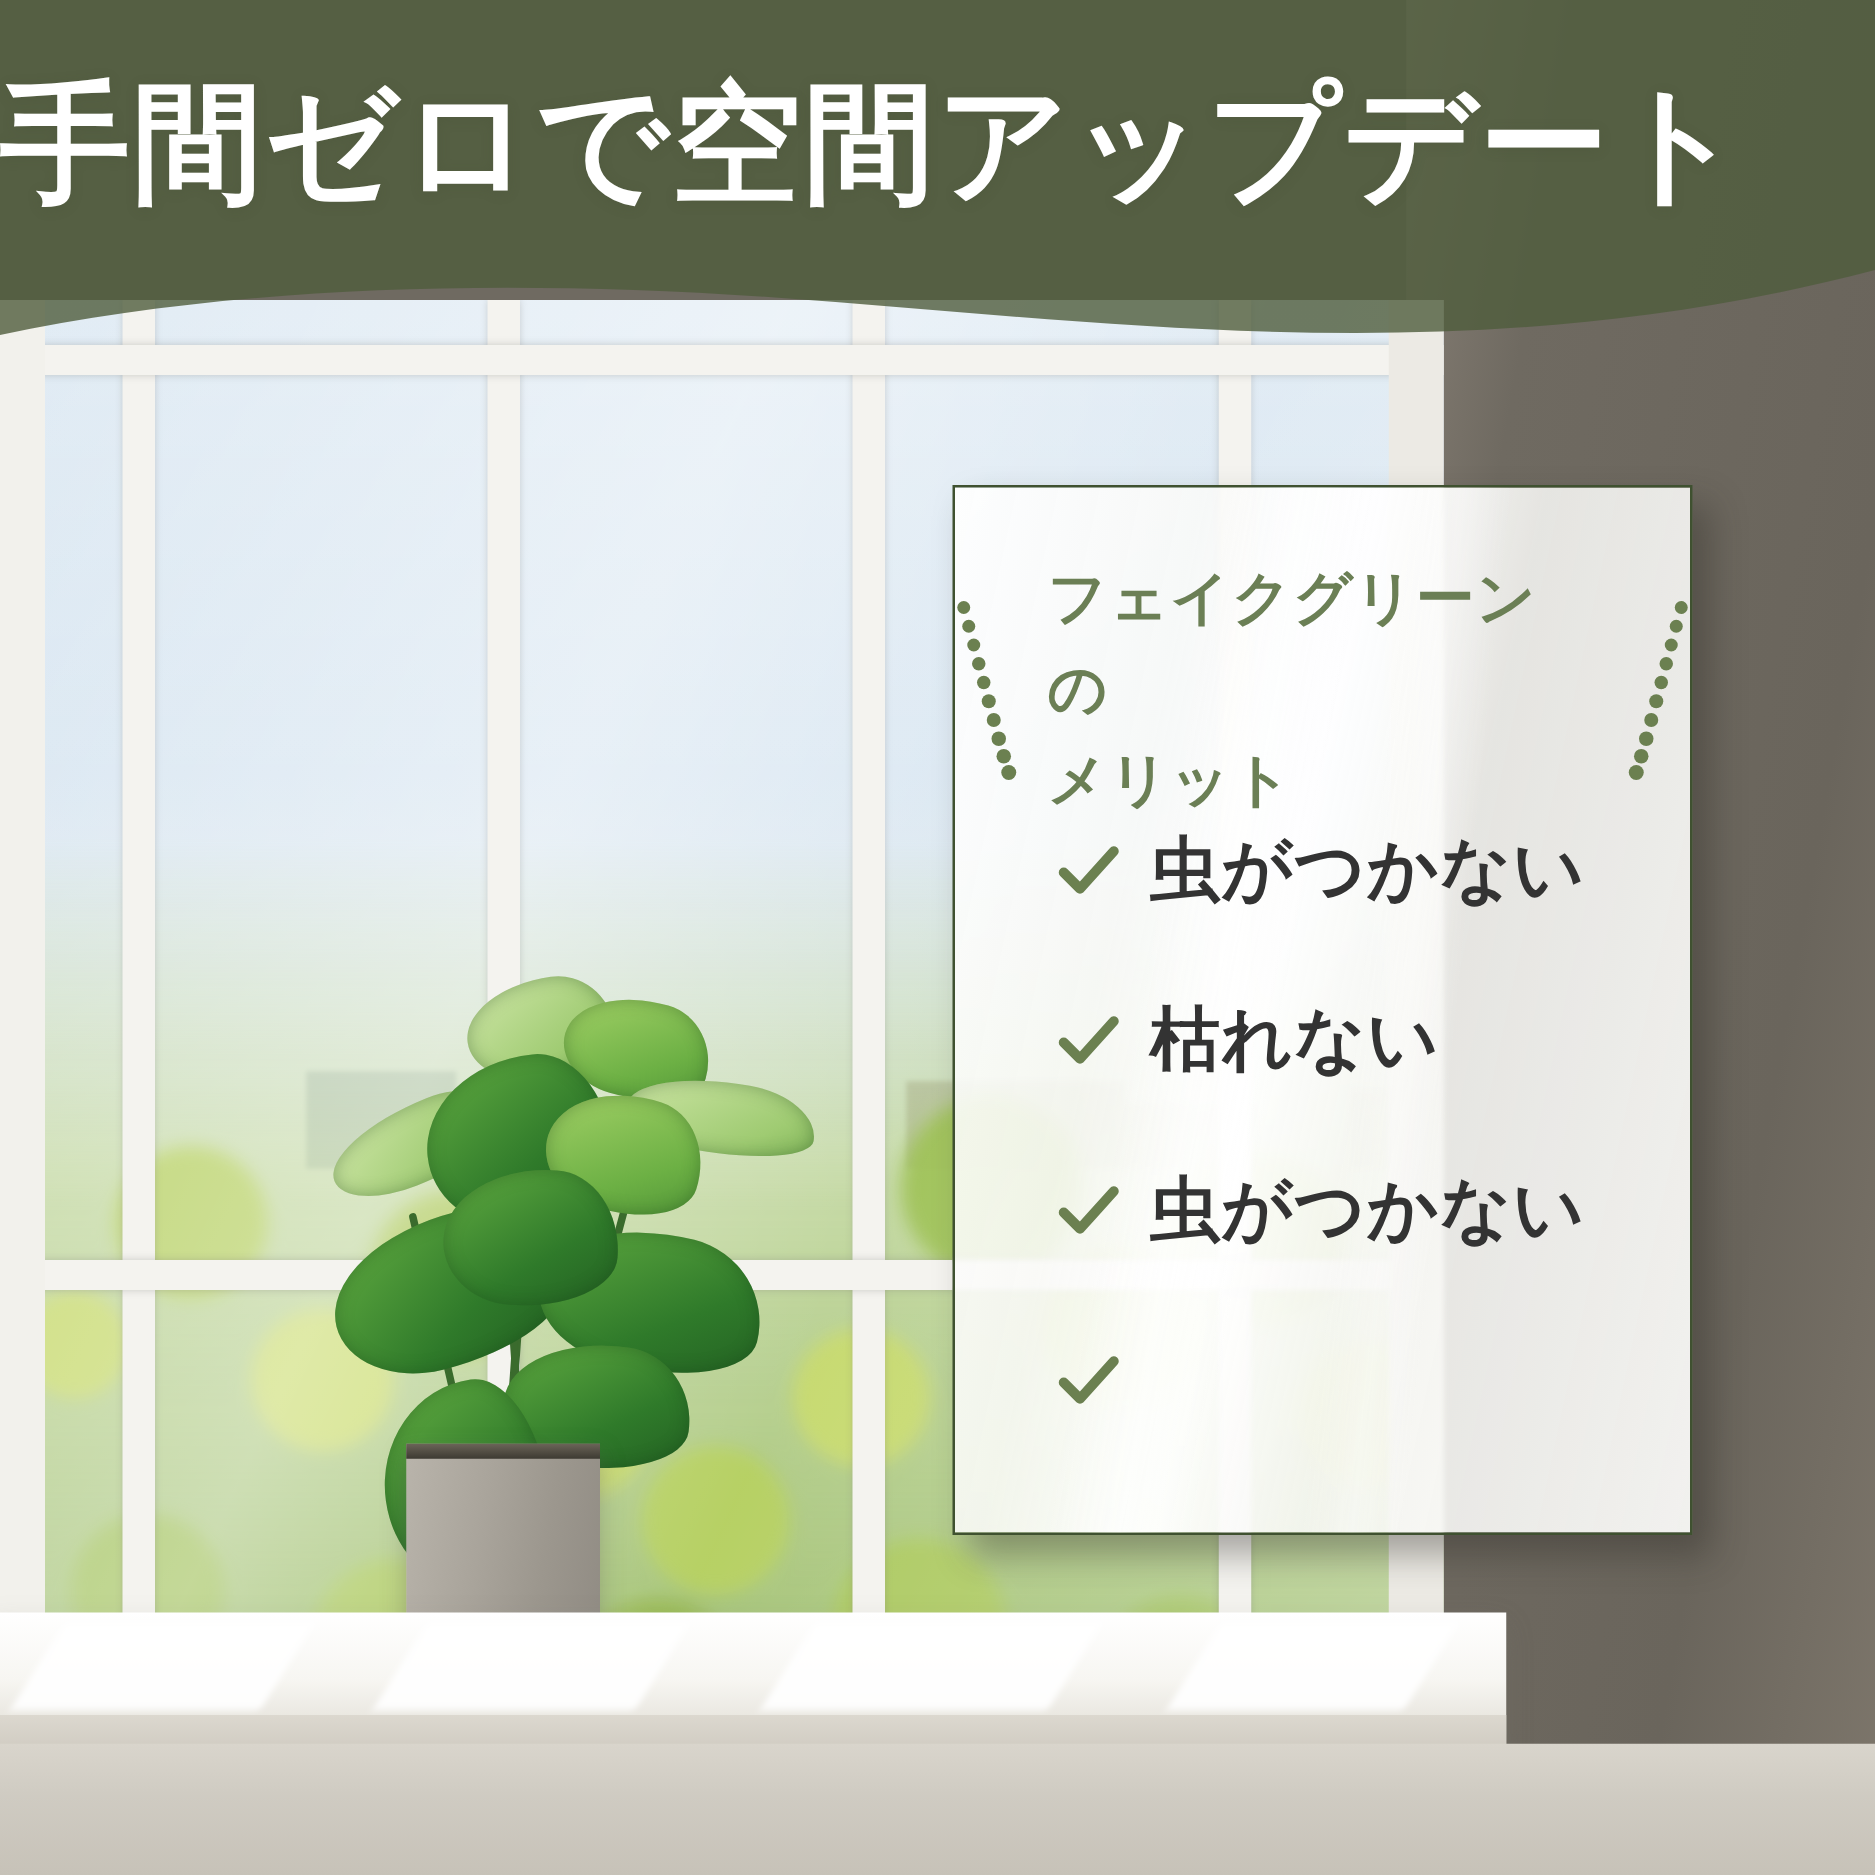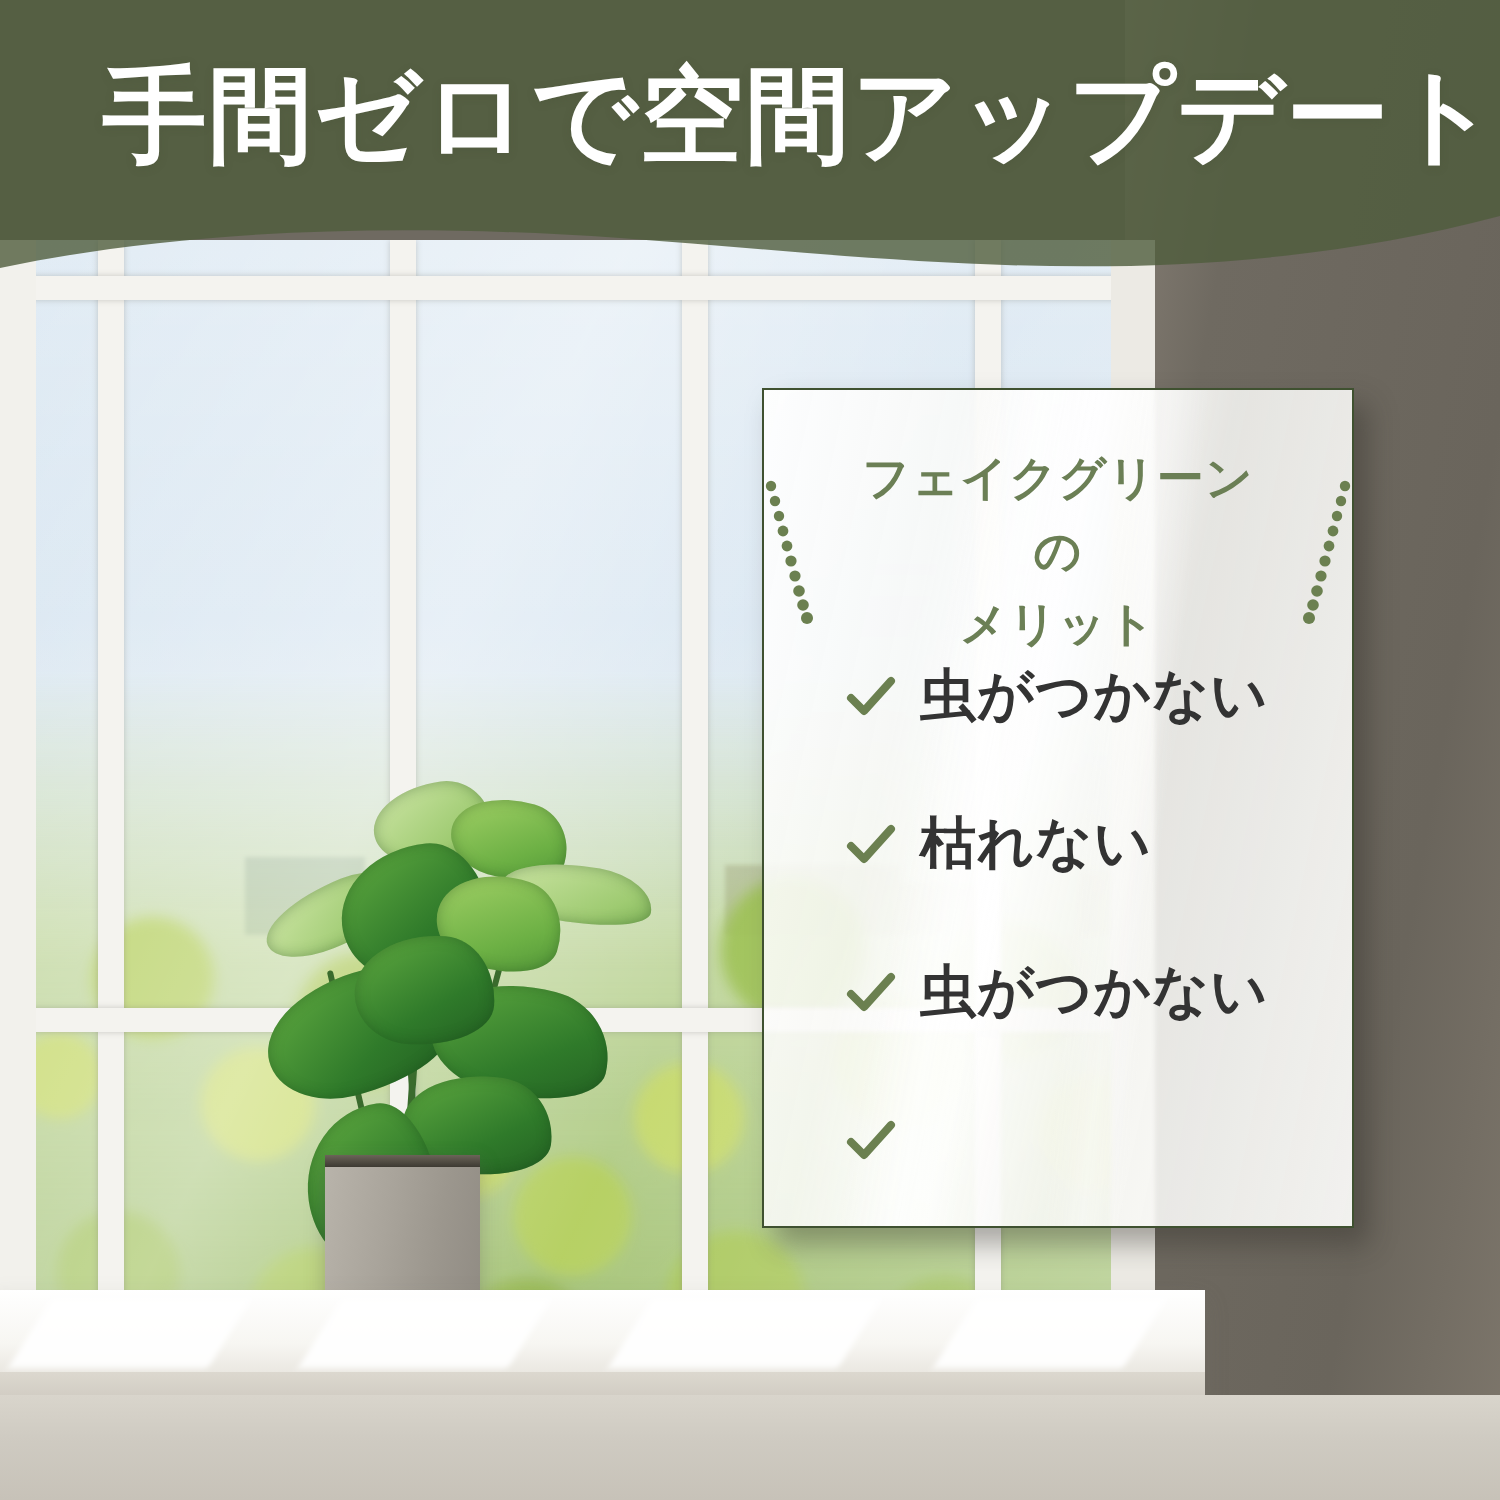--- a/index.html
+++ b/index.html
@@ -119,21 +119,21 @@
   .stem{position:absolute;background:#3a6b2d;border-radius:4px;transform-origin:bottom center;}
 
   
   .banner{
     position:absolute;left:0;top:0;width:1500px;height:300px;
     overflow:hidden;pointer-events:none;
   }
   .banner svg{display:block;}
   .banner-title{
     position:absolute;left:0;top:58px;width:1500px;
-    text-align:right;
+    text-align:left;
     color:#ffffff;
     font-size:104px;
     line-height:1.1;
     font-weight:700;
     letter-spacing:2px;
     white-space:nowrap;
     text-shadow:0 2px 10px rgba(60,70,45,.18);
   }
 
   
@@ -159,28 +159,27 @@
   .card-head{
     position:absolute;left:0;top:52px;width:100%;
     display:flex;align-items:center;justify-content:center;gap:18px;
   }
   .deco{width:56px;height:150px;flex:0 0 auto;}
   .card-title{
     color:#6b7f55;
     font-size:47px;
     font-weight:700;
     line-height:1.55;
-    text-align:center;
     letter-spacing:1px;
     white-space:pre-line;
   }
 
   .merit-list{
     position:absolute;left:82px;top:238px;width:470px;
-    display:flex;flex-direction:column;gap:12px;
+    display:flex;flex-direction:column;gap:0;
   }
   .merit-item{
     display:flex;align-items:center;gap:24px;height:136px;
   }
   .check{flex:0 0 auto;width:50px;height:50px;}
   .merit-text{
     color:#333333;
     font-size:56px;
     font-weight:700;
     letter-spacing:1px;

